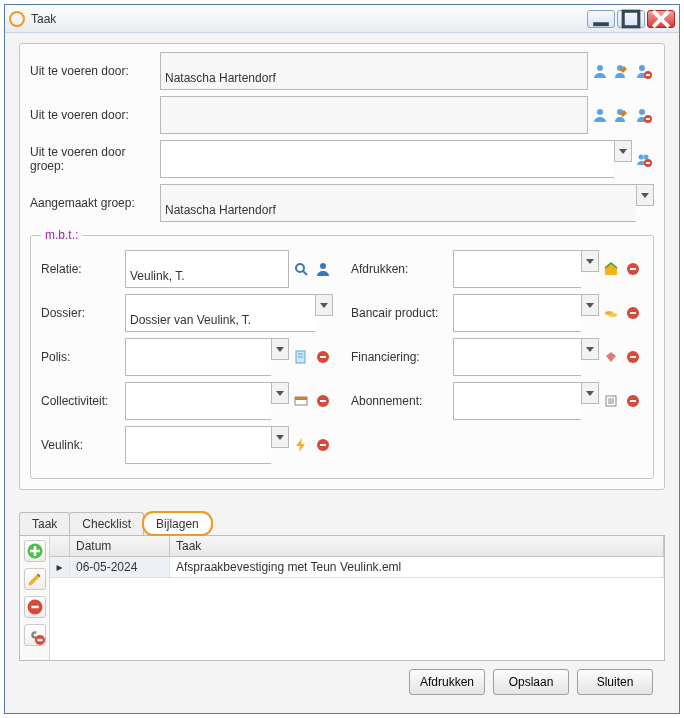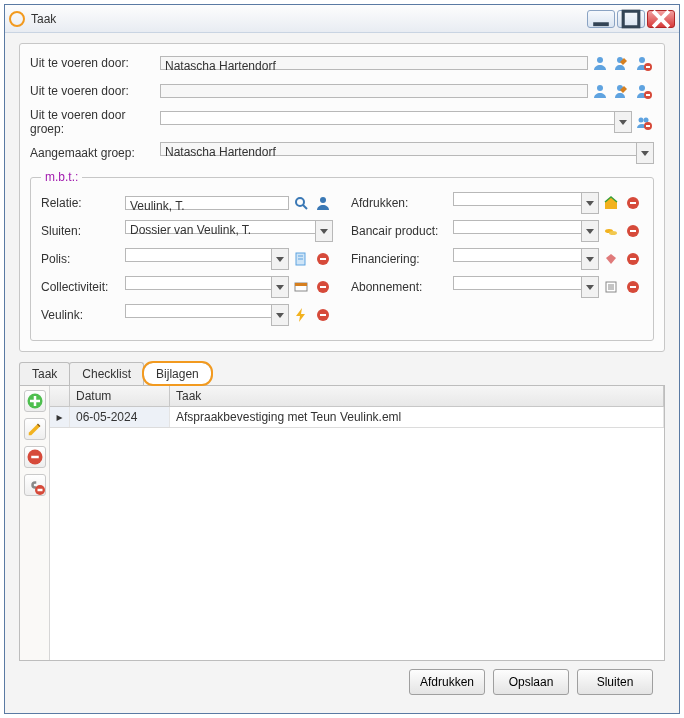--- a/index.html
+++ b/index.html
@@ -5,25 +5,25 @@
 * { box-sizing: border-box; margin: 0; padding: 0; font-family: "Segoe UI", Tahoma, sans-serif; font-size: 12px; }
 body { background: #fff; display: flex; justify-content: center; align-items: flex-start; padding: 4px; }
 .window { width: 684px; height: 710px; border: 1px solid #5a7aa3; background: #f4f4f4; position: relative; display: flex; flex-direction: column; }
 .titlebar { height: 28px; background: linear-gradient(#fdfdfd,#e8ecf2); border-bottom: 1px solid #c9d4e2; display: flex; align-items: center; padding: 0 4px; }
 .titlebar .app-icon { width: 16px; height: 16px; border-radius: 50%; border: 2px solid #f29a1f; margin-right: 6px; }
 .titlebar .title { flex: 1; color: #333; }
 .titlebar .winbtns { display: flex; gap: 2px; }
 .titlebar .winbtn { width: 28px; height: 18px; border: 1px solid #8aa3c3; background: linear-gradient(#f6f9fd,#d9e4f1); border-radius: 3px; display: flex; align-items: center; justify-content: center; }
 .titlebar .winbtn.close { background: linear-gradient(#f2a0a0,#d63a3a); border-color: #b02626; color: #fff; font-weight: bold; }
 .content { flex: 1; padding: 10px 14px 10px 14px; display: flex; flex-direction: column; }
-.panel { border: 1px solid #c7c7c7; background: #fcfcfc; border-radius: 3px; padding: 8px 10px 10px 10px; margin-bottom: 8px; }
+.panel { border: 1px solid #c7c7c7; background: #fcfcfc; border-radius: 3px; padding: 8px 10px 10px 10px; margin-bottom: 20px; }
 .row { display: flex; align-items: center; margin-bottom: 6px; min-height: 22px; }
 .row .label { width: 130px; color: #333; }
 .row .field { flex: 1; display: flex; align-items: center; }
-.input { flex: 1; height: 14px; border: 1px solid #b8b8b8; background: #fff; padding: 2px 4px; color: #333; }
+.input { flex: 1; height: 29px; border: 1px solid #b8b8b8; background: #fff; padding: 18px 4px; color: #333; }
 .input.ro { background: #f7f7f7; }
 .iconbtn { width: 20px; height: 20px; border: none; background: transparent; margin-left: 2px; display: flex; align-items: center; justify-content: center; cursor: pointer; }
 .iconbtn svg, .iconbtn span { width: 16px; height: 16px; }
 .combo { flex: 1; display: flex; }
 .combo .input { border-right: none; }
 .combo .dd { width: 18px; height: 22px; border: 1px solid #b8b8b8; border-left: 1px solid #b8b8b8; background: #f2f2f2; display: flex; align-items: center; justify-content: center; }
 fieldset.sub { border: 1px solid #c7c7c7; border-radius: 3px; padding: 8px 10px; }
 fieldset.sub legend { padding: 0 4px; color: #a21caf; }
 .grid2 { display: flex; gap: 18px; }
 .col { flex: 1; }
@@ -184,21 +184,21 @@
                   </button>
                 <button class="iconbtn">
                     <svg viewBox="0 0 16 16">
                       <circle cx="8" cy="5" r="3" fill="#3a78b5"></circle>
                       <path d="M2 15c0-3 3-5 6-5s6 2 6 5" fill="#3a78b5"></path>
                     </svg>
                   </button>
               </div>
             </div>
             <div class="row">
-              <div class="label">Sluiten:</div>
+              <div class="label">Dossier:</div>
               <div class="field">
                 <div class="combo">
                   <div class="input">Dossier van Veulink, T.</div>
                   <div class="dd">
                       <div class="tri"></div>
                     </div>
                 </div>
               </div>
             </div>
             <div class="row">

